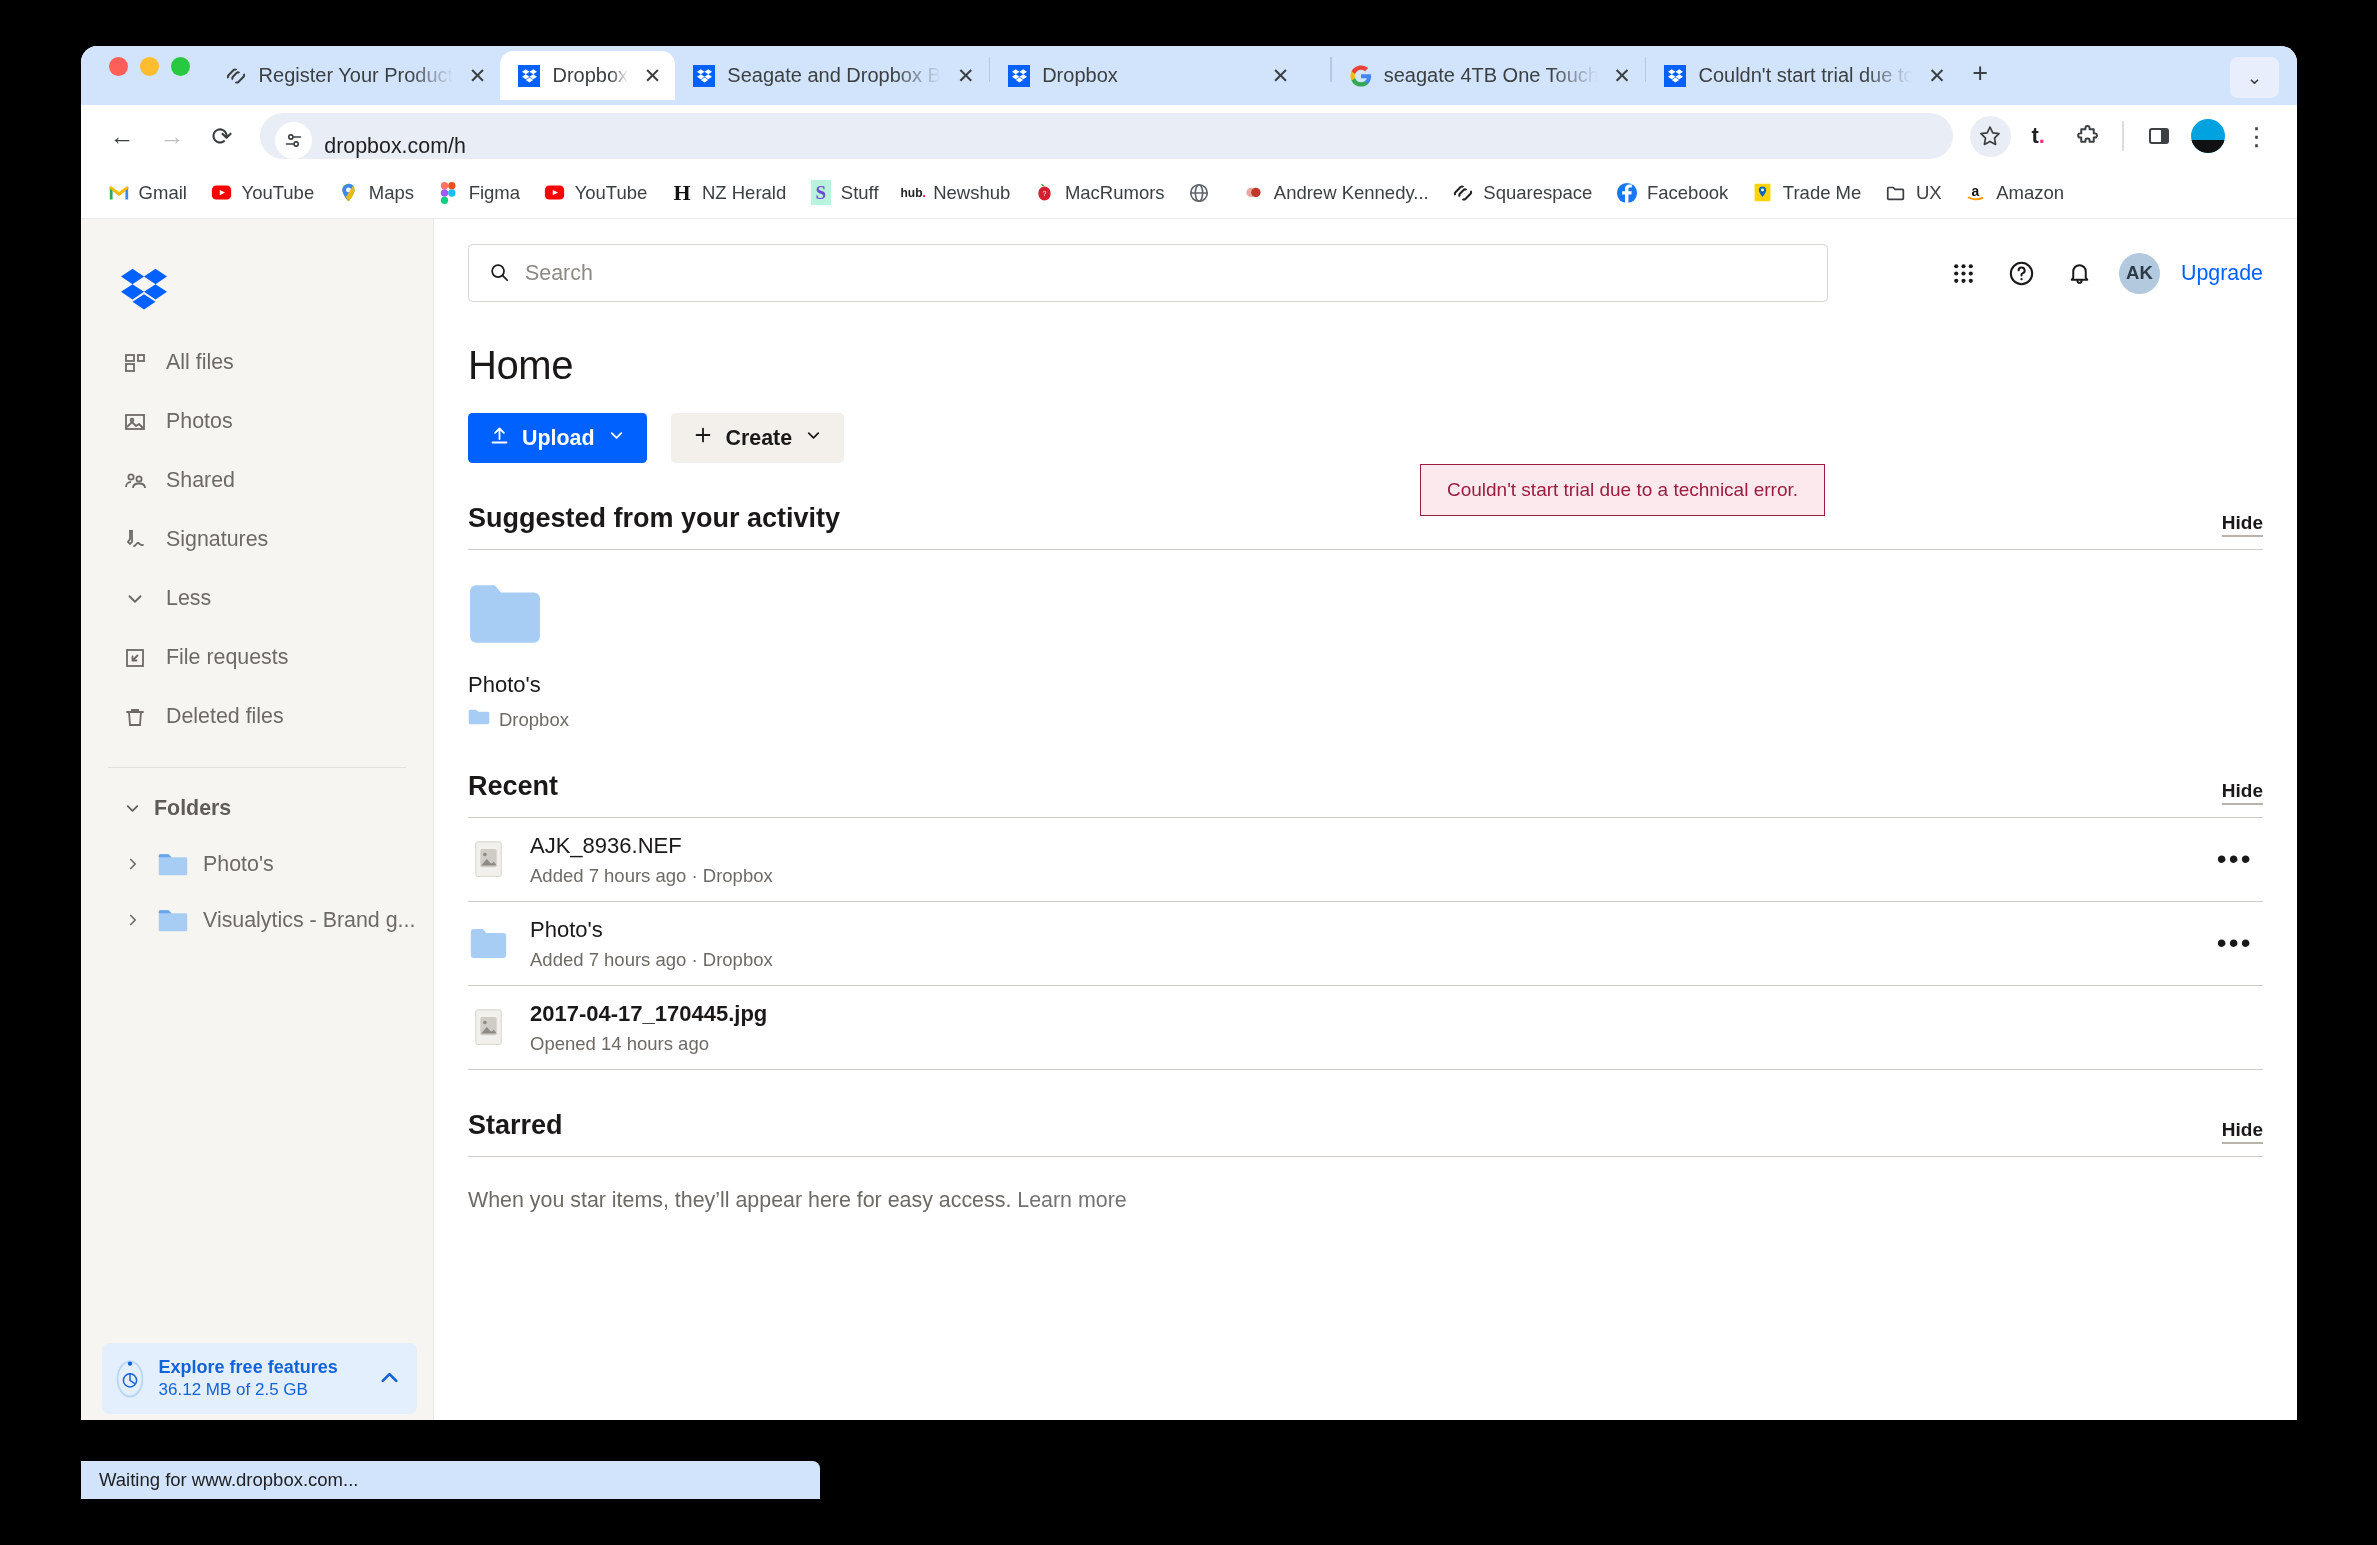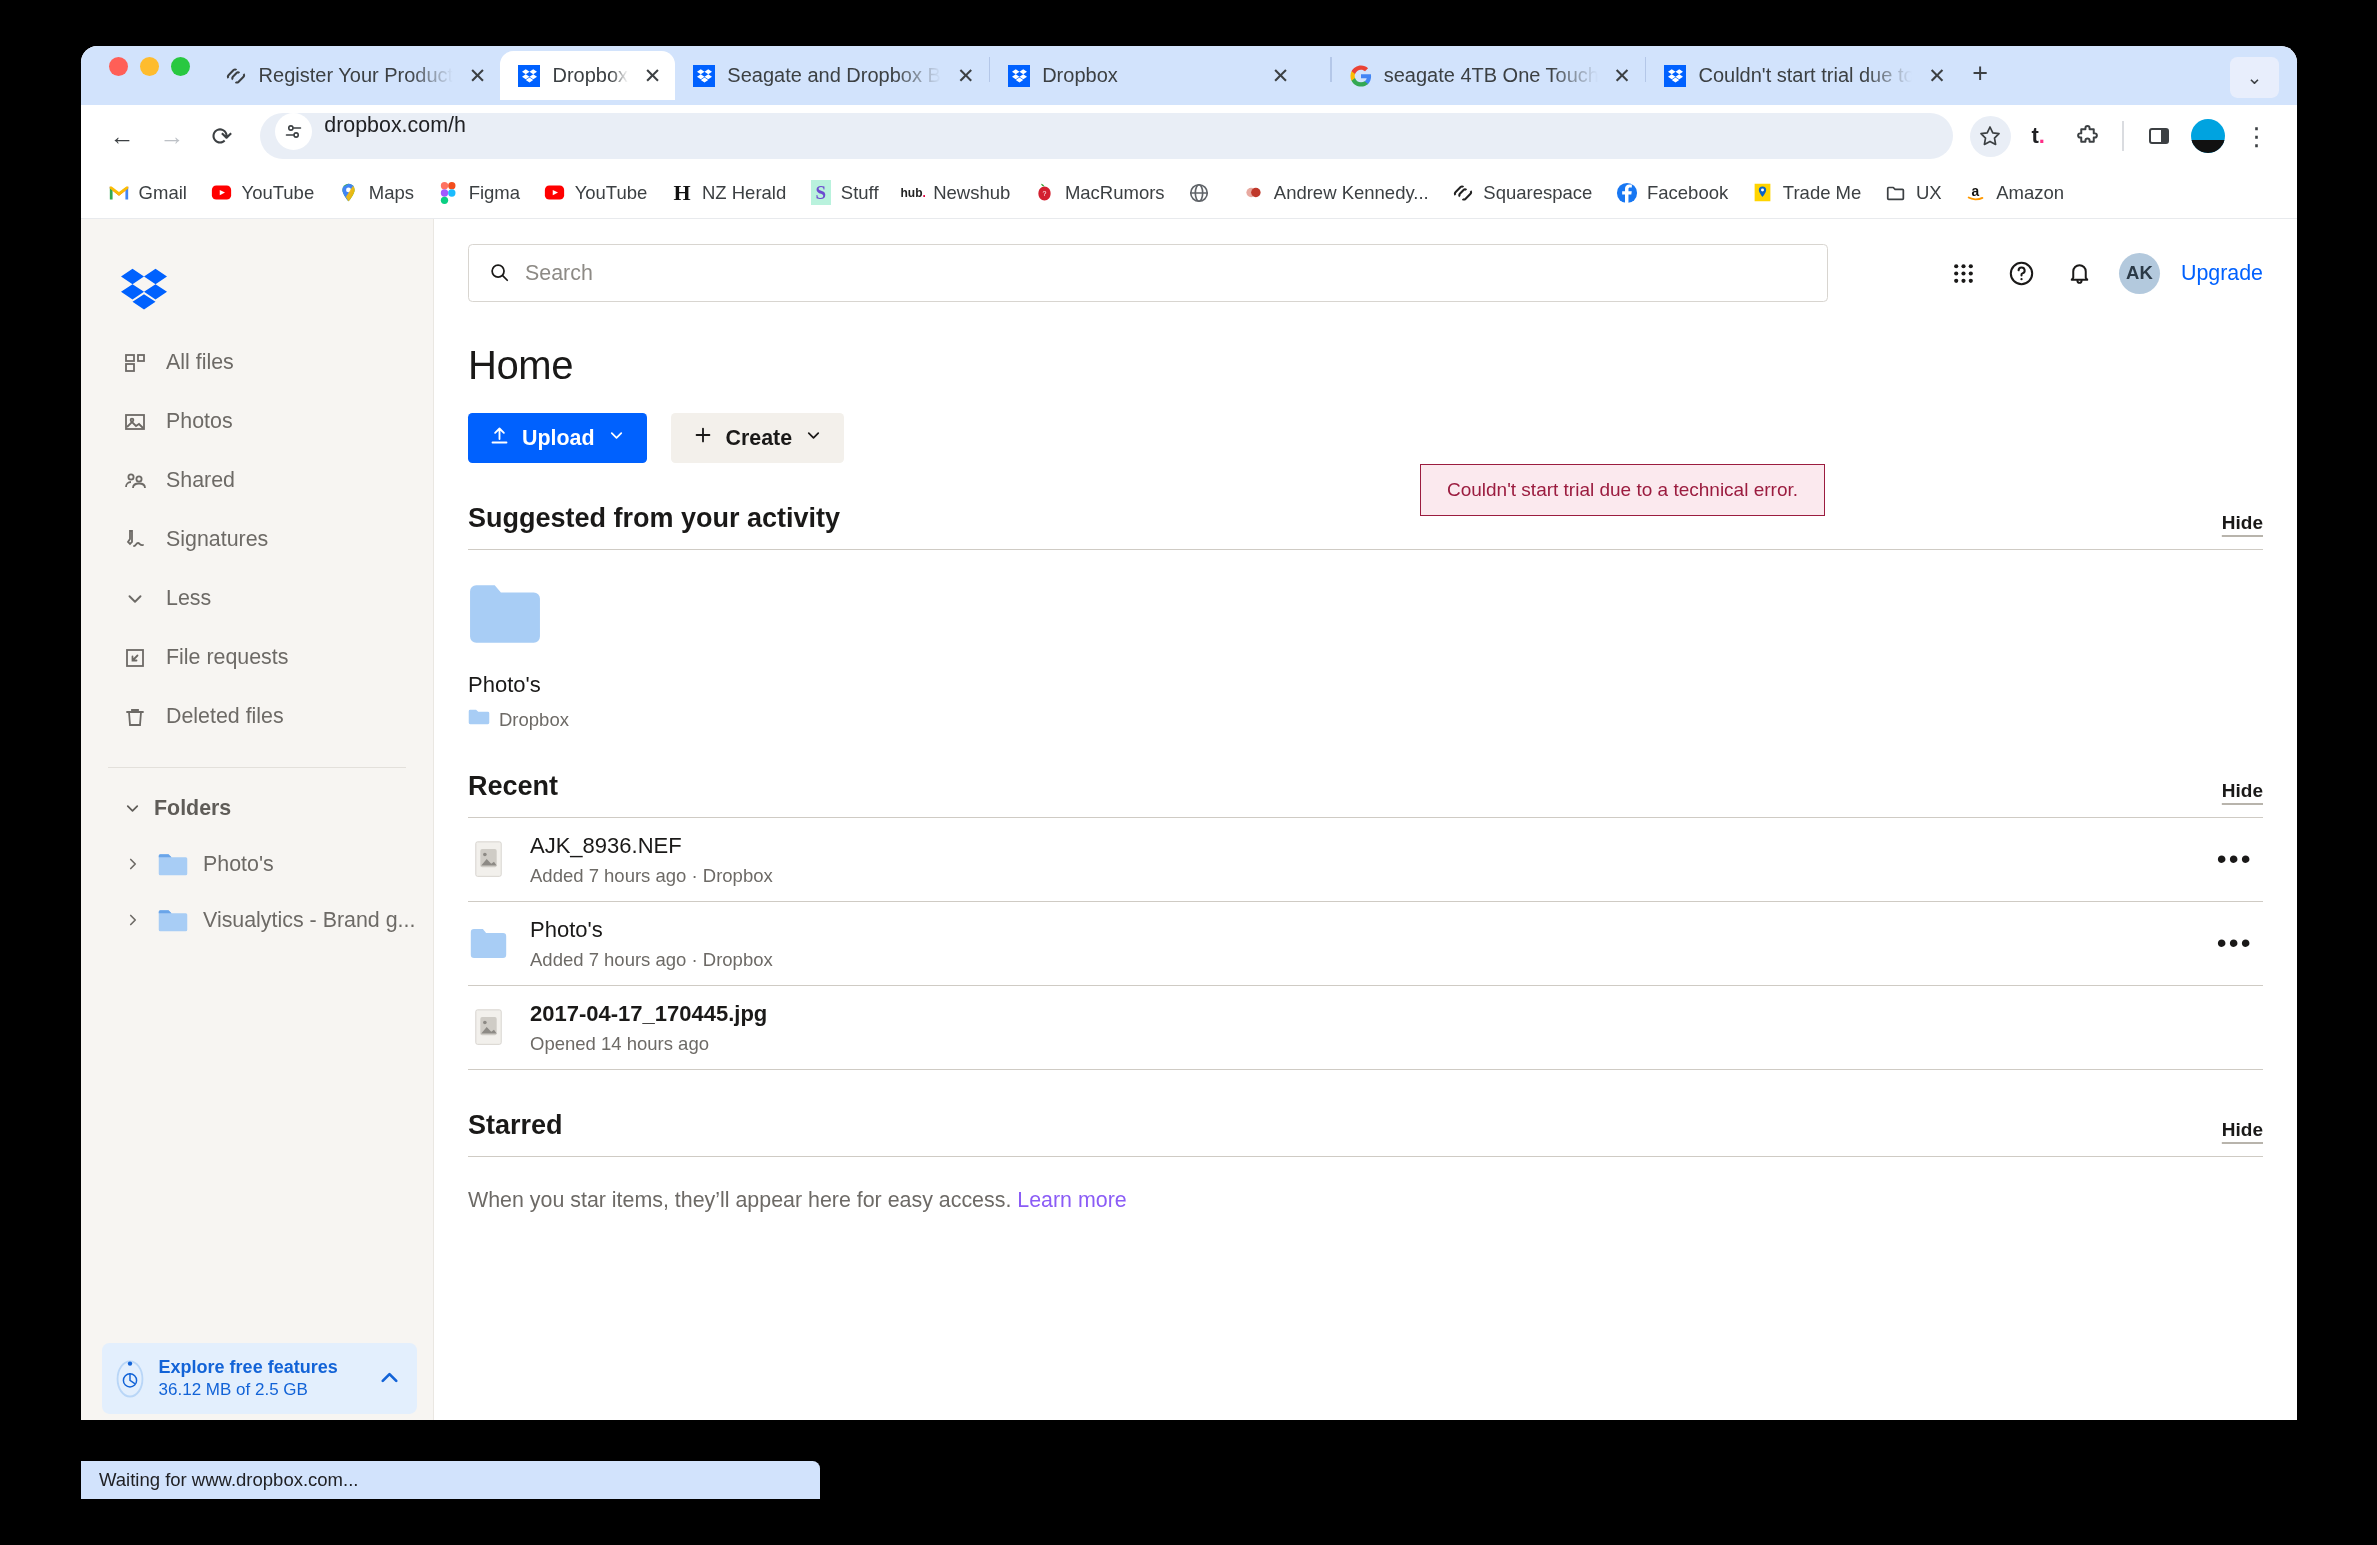--- a/index.html
+++ b/index.html
@@ -95,21 +95,21 @@
   }
   .nav-btn {
     width: 44px; height: 44px; border-radius: 50%;
     display: flex; align-items: center; justify-content: center;
     font-size: 25px; color: #3c4043; flex: 0 0 auto;
   }
   .nav-btn.disabled { color: #bdc1c6; }
   #omnibox {
     flex: 1 1 auto; height: 46px;
     background: #e9eef6; border-radius: 24px;
-    display: flex; align-items: flex-start;
+    display: flex; align-items: flex-end;
     padding: 0 15px;
     margin-left: 10.3px; margin-right: 10.3px;
   }
   #site-info-chip {
     width: 37px; height: 37px; border-radius: 50%;
     background: #ffffff;
     display: flex; align-items: center; justify-content: center;
     flex: 0 0 auto; margin-right: 12px;
   }
   #omnibox-url { font-size: 21.4px; color: #202124; }
@@ -282,21 +282,21 @@
     border-bottom: 0.7px solid #cfcbc4;
     gap: 21px;
   }
   .recent-ico { width: 41px; display: flex; align-items: center; justify-content: center; flex: 0 0 auto; }
   .recent-texts { flex: 1 1 auto; }
   .recent-name { font-size: 22px; color: #1a1918; margin-bottom: 6px; }
   .recent-meta { font-size: 18.5px; color: #6d6a66; }
   .recent-more { font-size: 28px; color: #1a1918; letter-spacing: 2.2px; padding-right: 10.3px; line-height: 0.6; }
 
   #starred-empty { font-size: 21.4px; color: #6d6a66; padding-top: 31px; }
-  #starred-empty a { color: #8b5cf6; text-decoration: none; }
+  #starred-empty a { color: #737373; text-decoration: none; }
 
   
   #status-bubble {
     position: absolute;
     left: 81px; bottom: 46px;
     height: 38px; min-width: 739px;
     background: #d2e3fc;
     border-radius: 0 7.4px 0 0;
     display: flex; align-items: center;
     padding: 0 18px;

